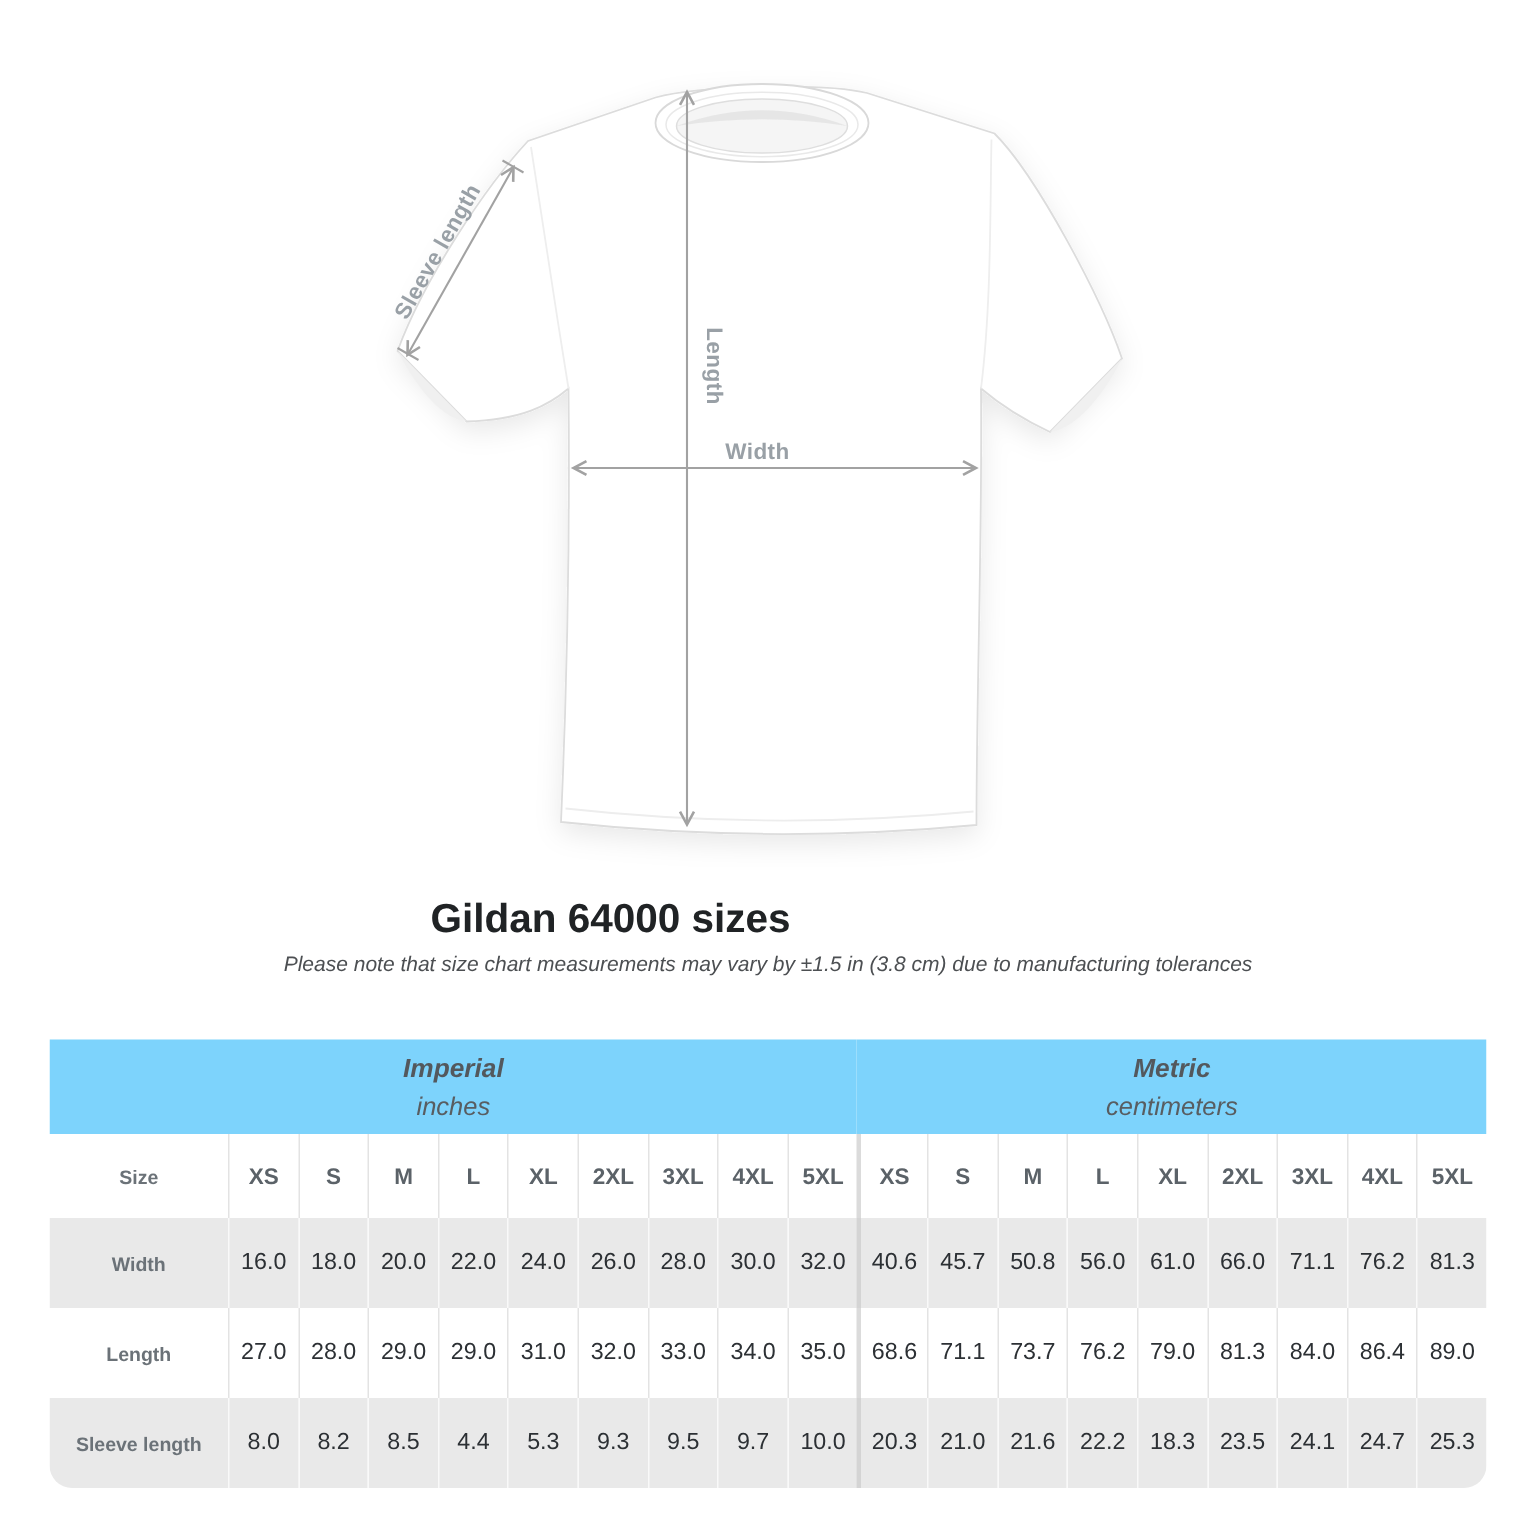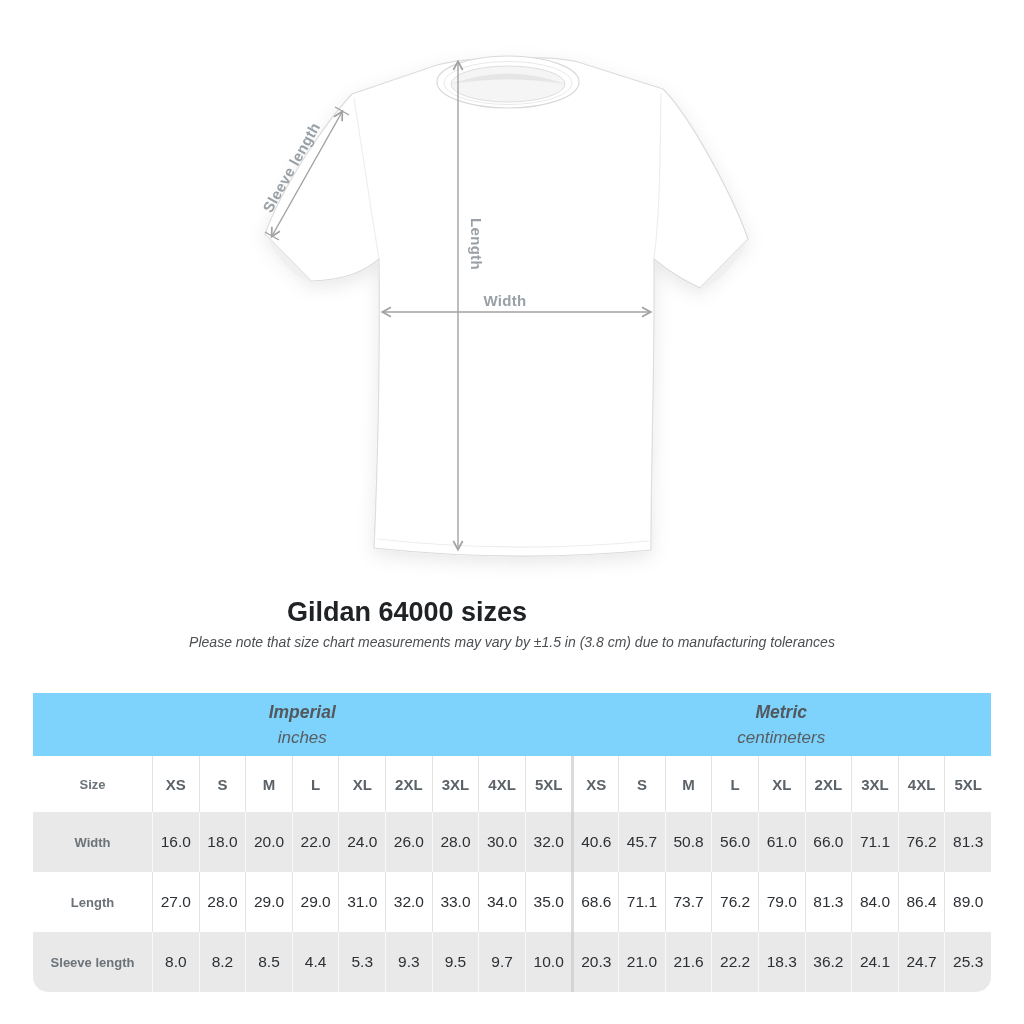--- a/index.html
+++ b/index.html
@@ -163,18 +163,18 @@
       <div class="c bl val stripe">5.3</div>
       <div class="c bl val stripe">9.3</div>
       <div class="c bl val stripe">9.5</div>
       <div class="c bl val stripe">9.7</div>
       <div class="c bl val stripe">10.0</div>
       <div class="c bdiv val stripe">20.3</div>
       <div class="c bl val stripe">21.0</div>
       <div class="c bl val stripe">21.6</div>
       <div class="c bl val stripe">22.2</div>
       <div class="c bl val stripe">18.3</div>
-      <div class="c bl val stripe">36.2</div>
+      <div class="c bl val stripe">23.5</div>
       <div class="c bl val stripe">24.1</div>
       <div class="c bl val stripe">24.7</div>
       <div class="c bl val stripe">25.3</div>
     </div>
 </div>
 
 </body></html>

